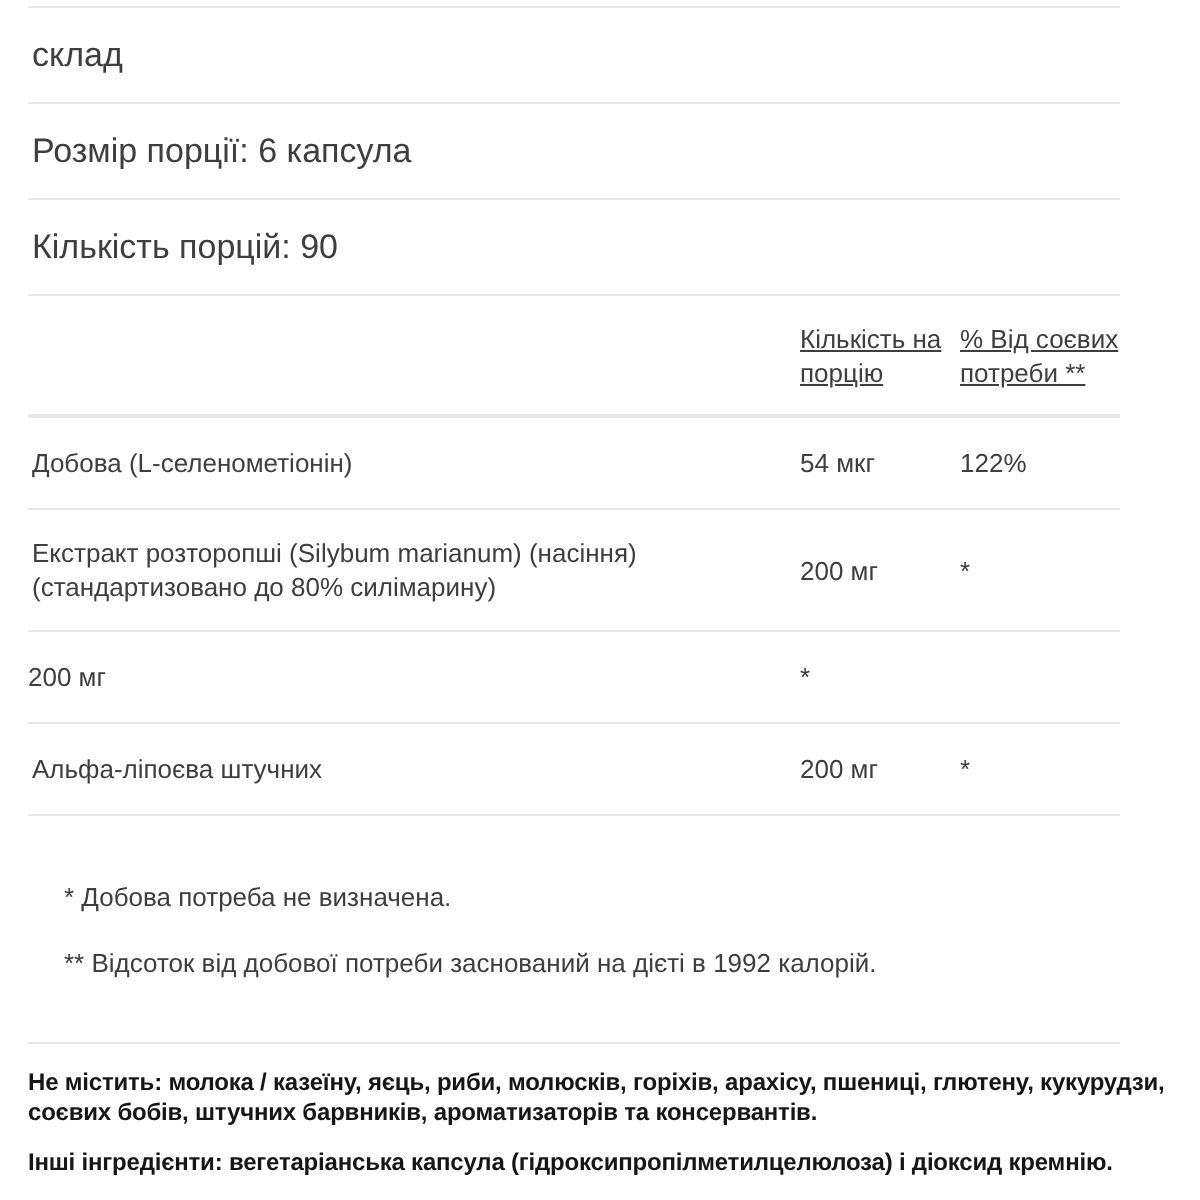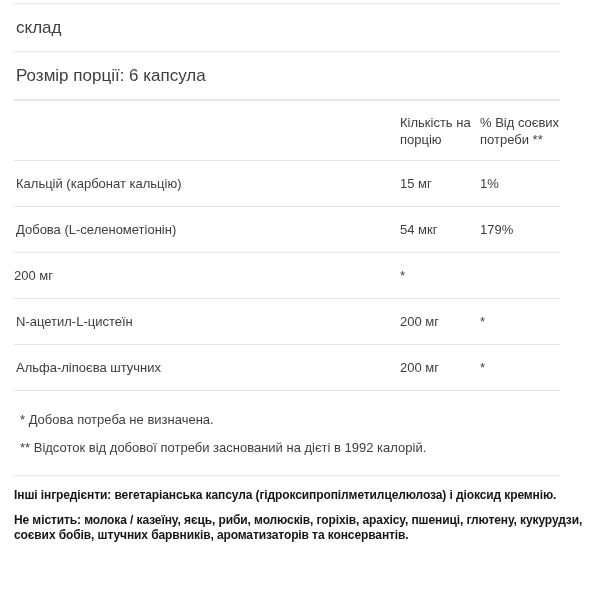--- a/index.html
+++ b/index.html
@@ -22,32 +22,32 @@
     font-size: 17px;
     line-height: 17px;
   }
 
   .grid-row {
     display: grid;
     grid-template-columns: 386px 80px 80px;
     font-size: 13px;
     line-height: 17px;
   }
-  .head-row { padding: 13px 0 12px; }
+  .head-row { padding: 13px 0 12px; text-decoration: underline; }
   .ing-row  { padding: 13px 0; align-items: center; min-height: 45px; }
 
   .cell.name { padding-left: 2px; padding-right: 12px; }
   .cell.dv   { width: 96px; }
 
   .footnotes {
     padding: 16px 2px 15px;
     font-size: 13px;
     line-height: 17px;
   }
-  .footnotes p { margin: 4px; }
+  .footnotes p { margin: 16px; }
   .footnotes p + p { margin-top: 11px; }
 
   .paragraphs {
     width: 574px;
     padding-top: 12px;
     font-size: 12px;
     font-weight: bold;
     line-height: 15px;
     letter-spacing: -0.1px;
     color: #161616;
@@ -65,51 +65,49 @@
     <div class="info-row">
       <span>склад</span>
     </div>
     <div class="hr"></div>
 
     <div class="info-row">
       <span>Розмір порції: 6 капсула</span>
     </div>
     <div class="hr"></div>
 
+    <div class="info-row">
+      <span>Кількість порцій: 90</span>
+    </div>
     <div class="hr"></div>
 
     <div class="grid-row head-row">
       <div class="cell name"></div>
       <div class="cell amount">Кількість на порцію</div>
       <div class="cell dv">% Від соєвих потреби **</div>
     </div>
     <div class="hr"></div>
 
-    <div class="grid-row ing-row">
-      <div class="cell name">Кальцій (карбонат кальцію)</div>
-      <div class="cell amount">15 мг</div>
-      <div class="cell dv">1%</div>
-    </div>
     <div class="hr"></div>
 
     <div class="grid-row ing-row">
       <div class="cell name">Добова (L-селенометіонін)</div>
       <div class="cell amount">54 мкг</div>
-      <div class="cell dv">179%</div>
+      <div class="cell dv">122%</div>
     </div>
     <div class="hr"></div>
 
     <div class="grid-row ing-row">
+      <div class="cell name">Екстракт розторопші (Silybum marianum) (насіння) (стандартизовано до 80% силімарину)</div>
       <div class="cell amount">200 мг</div>
       <div class="cell dv">*</div>
     </div>
     <div class="hr"></div>
 
     <div class="grid-row ing-row">
-      <div class="cell name">N-ацетил-L-цистеїн</div>
       <div class="cell amount">200 мг</div>
       <div class="cell dv">*</div>
     </div>
     <div class="hr"></div>
 
     <div class="grid-row ing-row">
       <div class="cell name">Альфа-ліпоєва штучних</div>
       <div class="cell amount">200 мг</div>
       <div class="cell dv">*</div>
     </div>
@@ -117,17 +115,17 @@
 
     <div class="footnotes">
       <p>* Добова потреба не визначена.</p>
       <p>** Відсоток від добової потреби заснований на дієті в 1992 калорій.</p>
     </div>
     <div class="hr"></div>
 
   </div>
 
   <div class="paragraphs">
+    <p>Не містить: молока / казеїну, яєць, риби, молюсків, горіхів, арахісу, пшениці, глютену, кукурудзи, соєвих бобів, штучних барвників, ароматизаторів та консервантів.</p>
     <p>Інші інгредієнти: вегетаріанська капсула (гідроксипропілметилцелюлоза) і діоксид кремнію.</p>
-    <p>Не містить: молока / казеїну, яєць, риби, молюсків, горіхів, арахісу, пшениці, глютену, кукурудзи, соєвих бобів, штучних барвників, ароматизаторів та консервантів.</p>
 
   </div>
 </div>
 
 </body></html>

